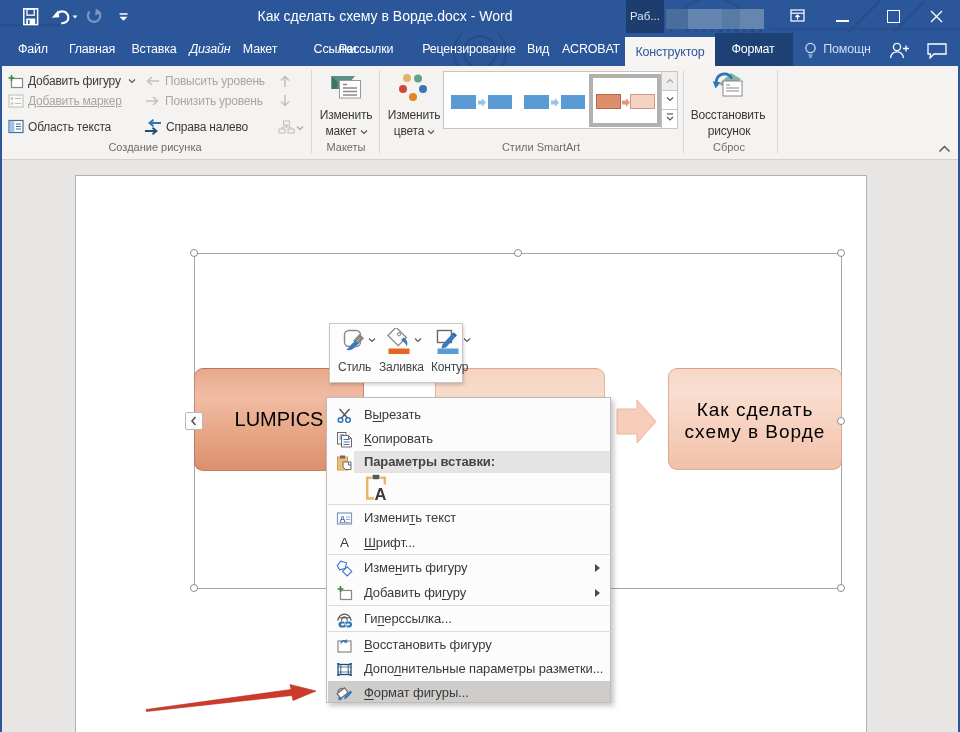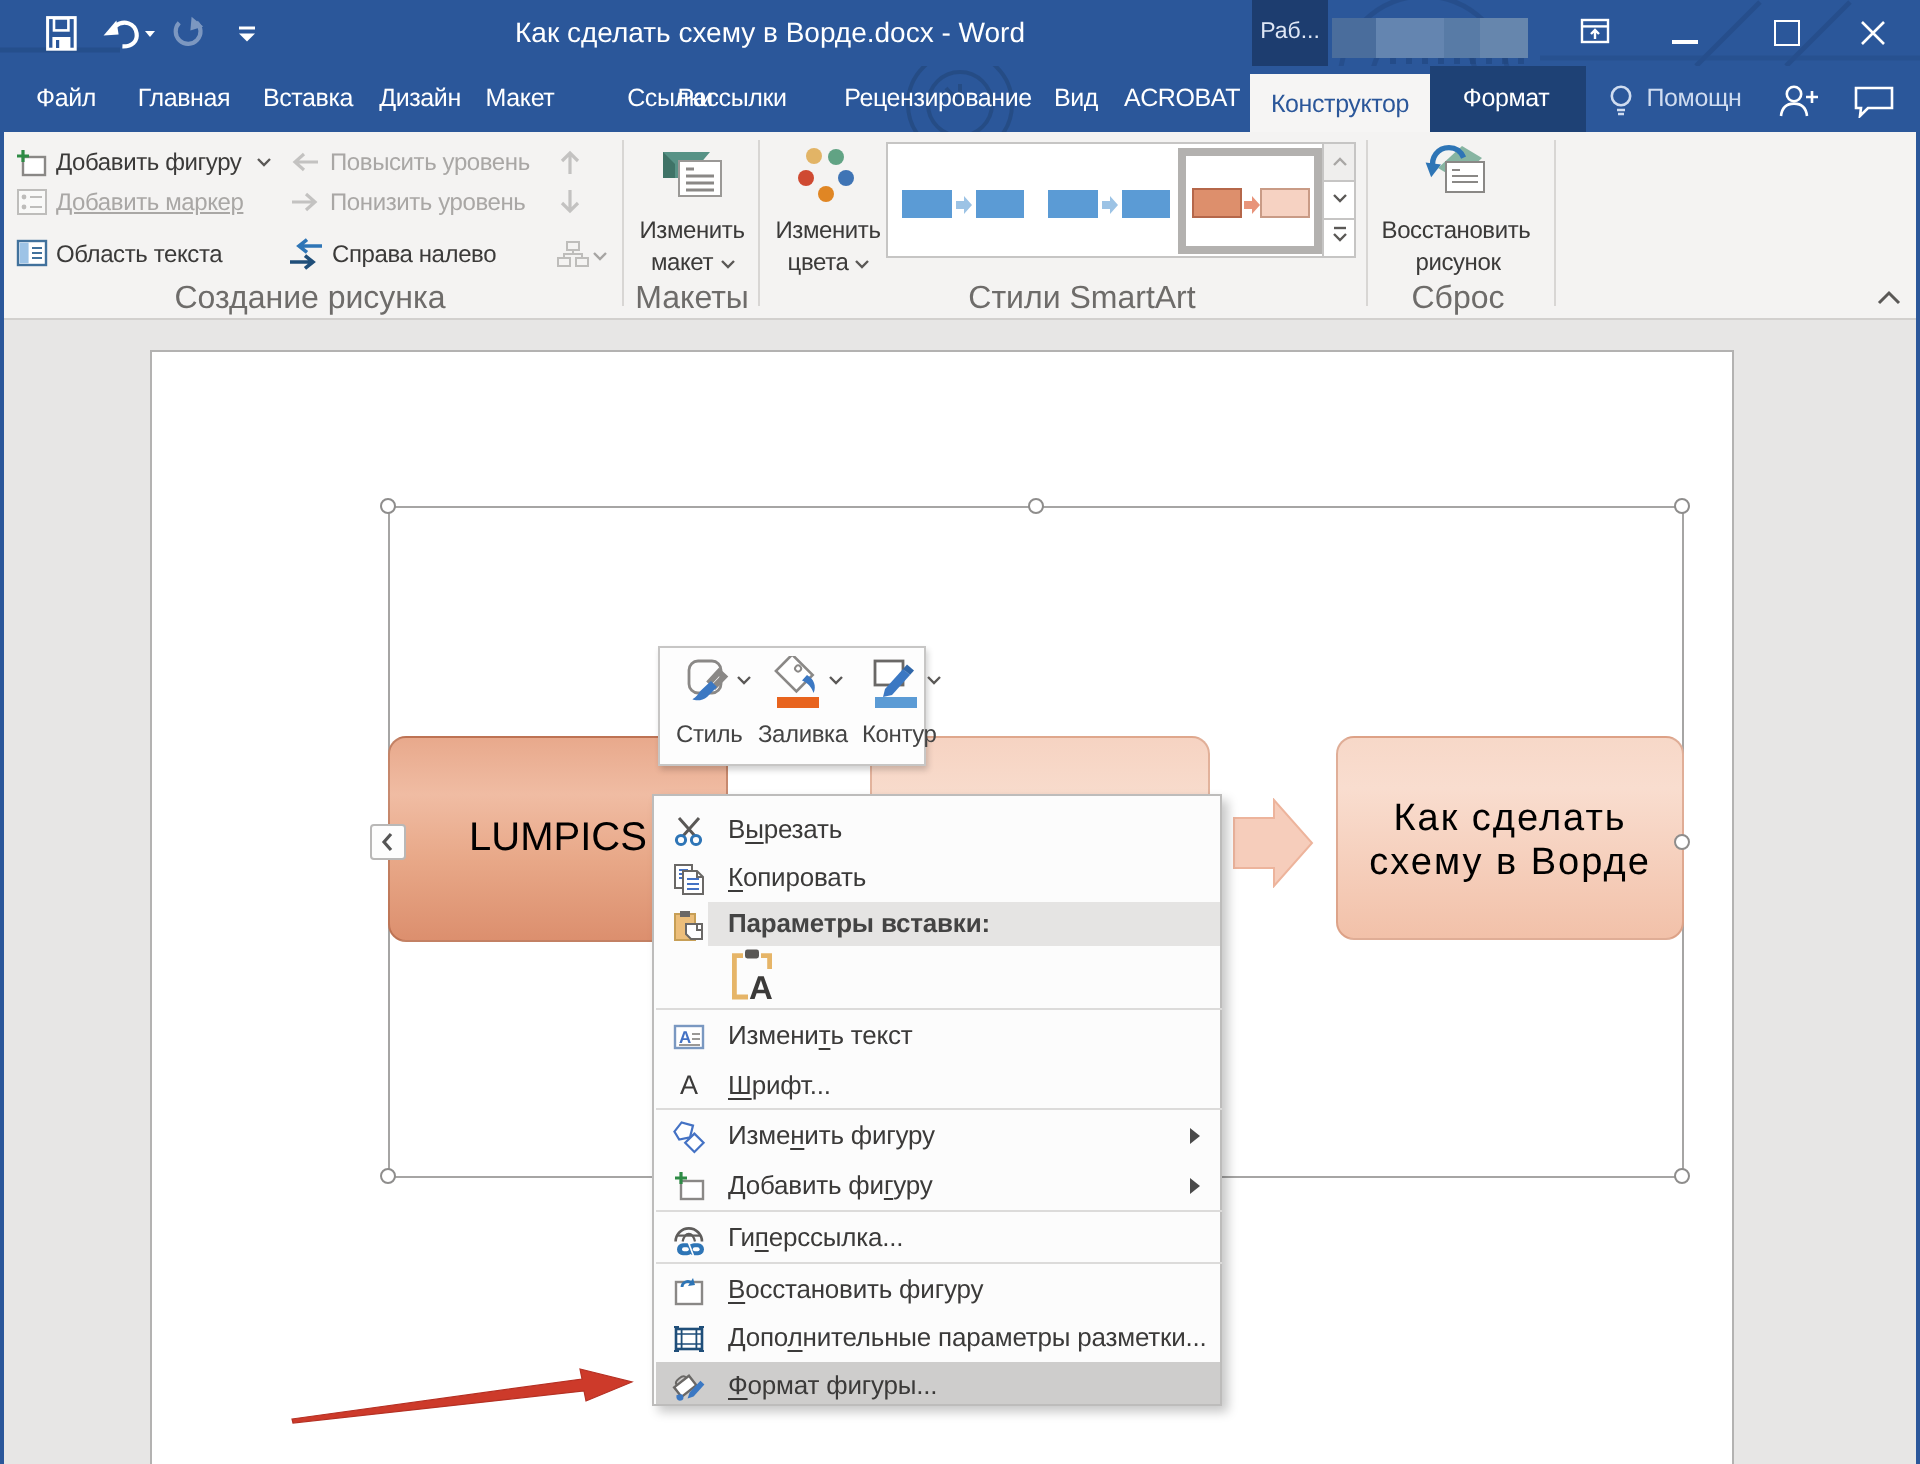--- a/index.html
+++ b/index.html
@@ -13,21 +13,21 @@
 .handle{position:absolute;width:6.5px;height:6.5px;background:#fff;border:1.5px solid #8e8d8c;border-radius:50%;}
 .selline{position:absolute;background:#a6a5a4;}
 .mrow{position:absolute;left:1px;width:282px;height:24px;}
 .mtext{position:absolute;left:36px;top:0;line-height:24px;font-size:13px;letter-spacing:-0.1px;color:#3b3a39;white-space:nowrap;}
 .msep{position:absolute;left:1px;width:283px;height:1px;background:#dcdbda;}
 .micon{position:absolute;left:8px;top:4px;width:17px;height:17px;}
 .marr{position:absolute;right:10px;top:8px;width:0;height:0;border-left:5px solid #4a4a4a;border-top:4px solid transparent;border-bottom:4px solid transparent;}
 .u{text-decoration:underline;text-underline-offset:2px;}
 .rbtxt{position:absolute;font-size:12px;letter-spacing:-0.2px;color:#3b3a39;white-space:nowrap;}
 .rbgray{color:#a9a7a5;}
-.grplabel{position:absolute;font-size:16px;color:#6e6c6a;transform:translateX(-50%);white-space:nowrap;}
+.grplabel{position:absolute;font-size:11px;color:#6e6c6a;transform:translateX(-50%);white-space:nowrap;}
 .vsep{position:absolute;top:70px;height:83px;width:1px;background:#d8d6d4;}
 </style></head>
 <body>
 
 <div id="titlebar" class="abs">
 <svg class="abs" style="left:0;top:0" width="960" height="33" viewBox="0 0 960 33">
   <g stroke="#1f4379" stroke-width="2.5" fill="none" opacity="0.4">
     <circle cx="712" cy="40" r="42"></circle>
     <circle cx="712" cy="40" r="26"></circle>
     <path d="M0 25 H60"></path>
@@ -95,21 +95,21 @@
 <svg class="abs" style="left:440px;top:0" width="90" height="33" viewBox="0 0 90 33">
   <g stroke="#24497f" stroke-width="2" fill="none" opacity="0.75">
     <circle cx="40" cy="19" r="26"></circle>
     <circle cx="40" cy="19" r="16"></circle>
     <path d="M33 11 L40 19 M40 9 V19"></path>
   </g>
 </svg>
 <div class="tab" style="left:33px;">Файл</div>
 <div class="tab" style="left:92px;">Главная</div>
 <div class="tab" style="left:154px;">Вставка</div>
-<div class="tab" style="left:210px;">Дизайн</div>
+<div class="tab" style="left:210px;font-style:italic;">Дизайн</div>
 <div class="tab" style="left:260px;">Макет</div>
 <div class="tab" style="left:310px;margin-left:25px;">Ссылки</div>
 <div class="tab" style="left:366px;">Рассылки</div>
 <div class="tab" style="left:469px;">Рецензирование</div>
 <div class="tab" style="left:538px;">Вид</div>
 <div class="tab" style="left:591px;">ACROBAT</div>
 <div class="abs" style="left:715px;top:0;width:78px;height:33px;background:#1e4175;"></div>
 <div class="tab" style="left:753px;z-index:2;">Формат</div>
 <div class="abs" style="left:625px;top:4px;width:90px;height:29px;background:#f6f5f4;z-index:1;"></div>
 <div class="tab" style="left:670px;color:#2b579a;z-index:2;top:3px;">Конструктор</div>

